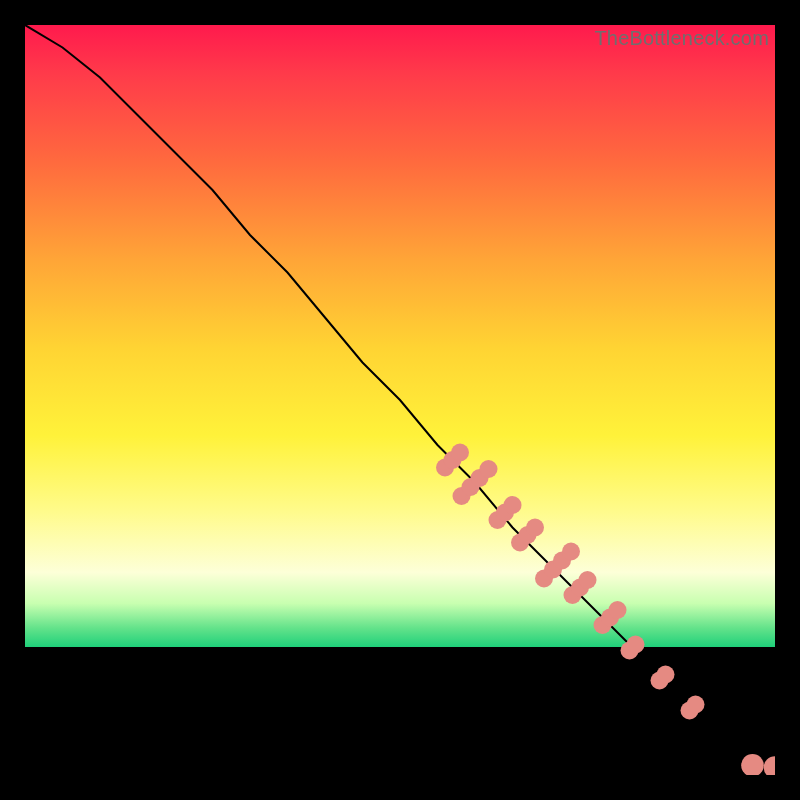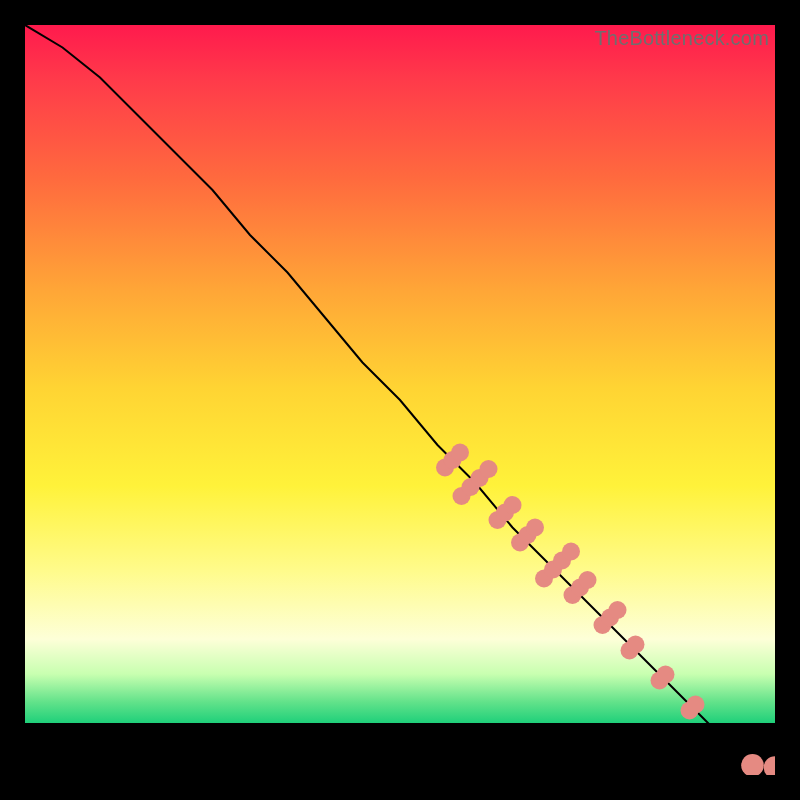--- a/index.html
+++ b/index.html
@@ -14,21 +14,21 @@
   .stage {
     position: relative;
     width: 800px;
     height: 800px;
   }
   .plot {
     position: absolute;
     left: 25px;
     top: 25px;
     width: 750px;
-    height: 698px;
+    height: 622px;
     
     background: linear-gradient(
       to bottom,
       #ff1a4d 0%,
       #ff3b4a 8%,
       #ff6a3e 22%,
       #ffa637 38%,
       #ffd433 52%,
       #fff23a 66%,
       #fffb8a 78%,

